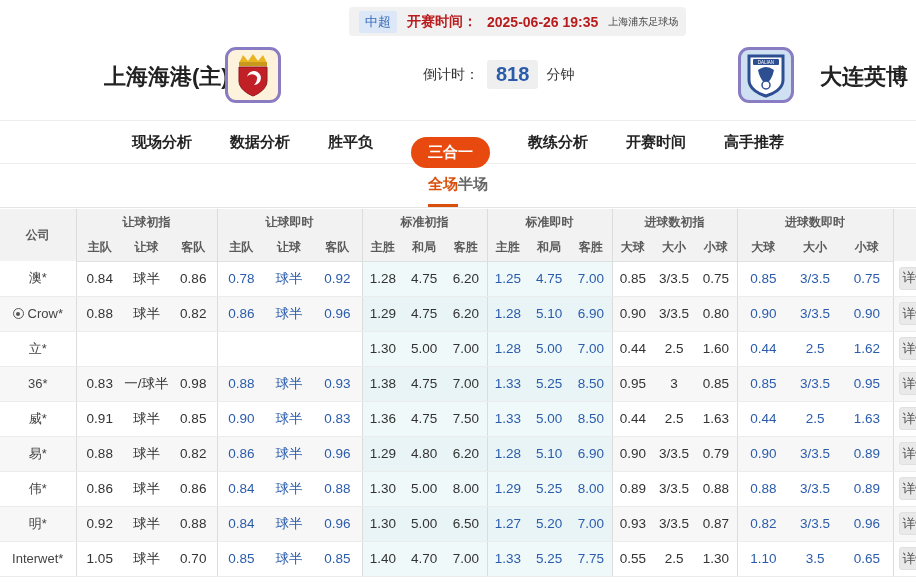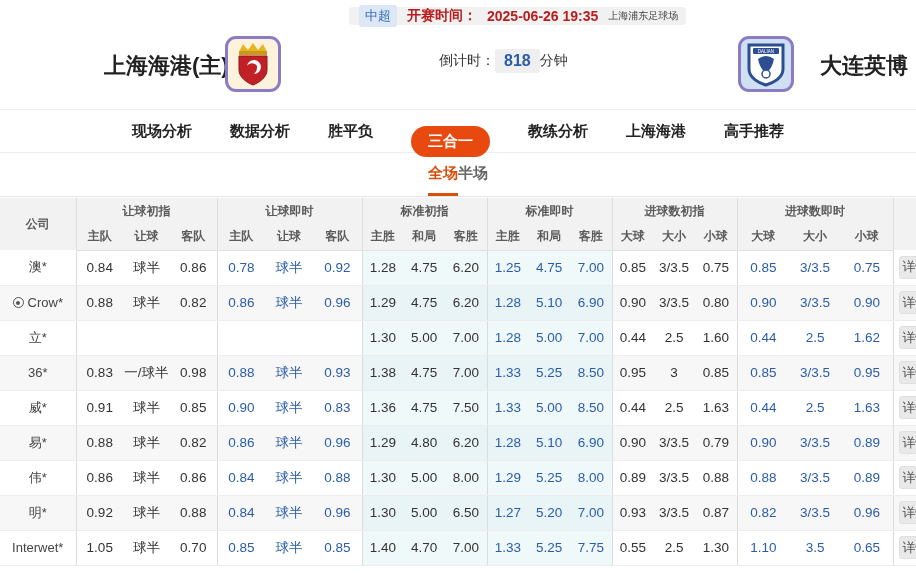--- a/index.html
+++ b/index.html
@@ -1,38 +1,38 @@
 <!DOCTYPE html>
 <html><head>
 <meta charset="utf-8">
 <style>
   * { margin:0; padding:0; box-sizing:border-box; }
   html,body { width:916px; height:586px; background:#fff; overflow:hidden;
     font-family:"Liberation Sans","DejaVu Sans",sans-serif; }
 
   
-  .topbar { margin:7px 0 0 349px; width:337px; height:18px; background:#f1f1f1;
+  .topbar { margin:7px 0 0 349px; width:337px; height:29px; background:#f1f1f1;
     border-radius:4px; display:flex; align-items:center; padding:0 10px; gap:10px; }
   .league-badge { background:#dce8f8; color:#3a6cb8; font-size:13px; padding:2px 6px;
     border-radius:2px; white-space:nowrap; }
   .kick-label, .kick-time { font-size:14px; font-weight:700; color:#b91c1c; white-space:nowrap; }
   .venue { font-size:10px; color:#444; white-space:nowrap; }
 
   
   .match-header { position:relative; height:84px; }
   .team-name { position:absolute; font-size:22px; font-weight:700; color:#222; white-space:nowrap; }
   .home-name { left:104px; top:26px; }
   .away-name { left:820px; top:26px; }
   .logo-tile { position:absolute; top:11px; width:56px; height:56px; border:3px solid #8a7cc2;
     border-radius:11px; display:flex; align-items:center; justify-content:center; }
   .home-logo { left:225px; background:#fdf2dc; }
   .away-logo { left:738px; background:#cfe0f2; }
-  .countdown { position:absolute; left:423px; top:24px; display:flex; align-items:center; gap:0;margin-left:16px; }
+  .countdown { position:absolute; left:423px; top:24px; display:flex; align-items:center; gap:8px; }
   .cd-label, .cd-unit { font-size:14px; color:#333; }
-  .cd-value { background:#efefef; color:#2b5caa; font-size:16px; font-weight:700;
+  .cd-value { background:#efefef; color:#2b5caa; font-size:20px; font-weight:700;
     padding:3px 9px; border-radius:3px; }
 
   
   .nav { height:44px; border-top:1px solid #ededed; border-bottom:1px solid #ededed;
     display:flex; align-items:center; justify-content:center; gap:38px; }
   .nav-item { font-size:15px; font-weight:600; color:#222; cursor:pointer; white-space:nowrap; }
   .nav-item.active { background:#e8490f; color:#fff; padding:6px 17px; border-radius:17px;margin-top:20px; }
 
   
   .subtabs { height:44px; border-bottom:1px solid #e4e4e4; display:flex;
@@ -99,21 +99,21 @@
   </div>
   <div class="team-name away-name">大连英博</div>
 </div>
 
 <div class="nav">
   <span class="nav-item">现场分析</span>
   <span class="nav-item">数据分析</span>
   <span class="nav-item">胜平负</span>
   <span class="nav-item active">三合一</span>
   <span class="nav-item">教练分析</span>
-  <span class="nav-item">上海海港</span>
+  <span class="nav-item">开赛时间</span>
   <span class="nav-item">高手推荐</span>
 </div>
 
 <div class="subtabs">
   <span class="subtab active">全场</span>
   <span class="subtab">半场</span>
 </div>
 
 <table>
   <colgroup>

